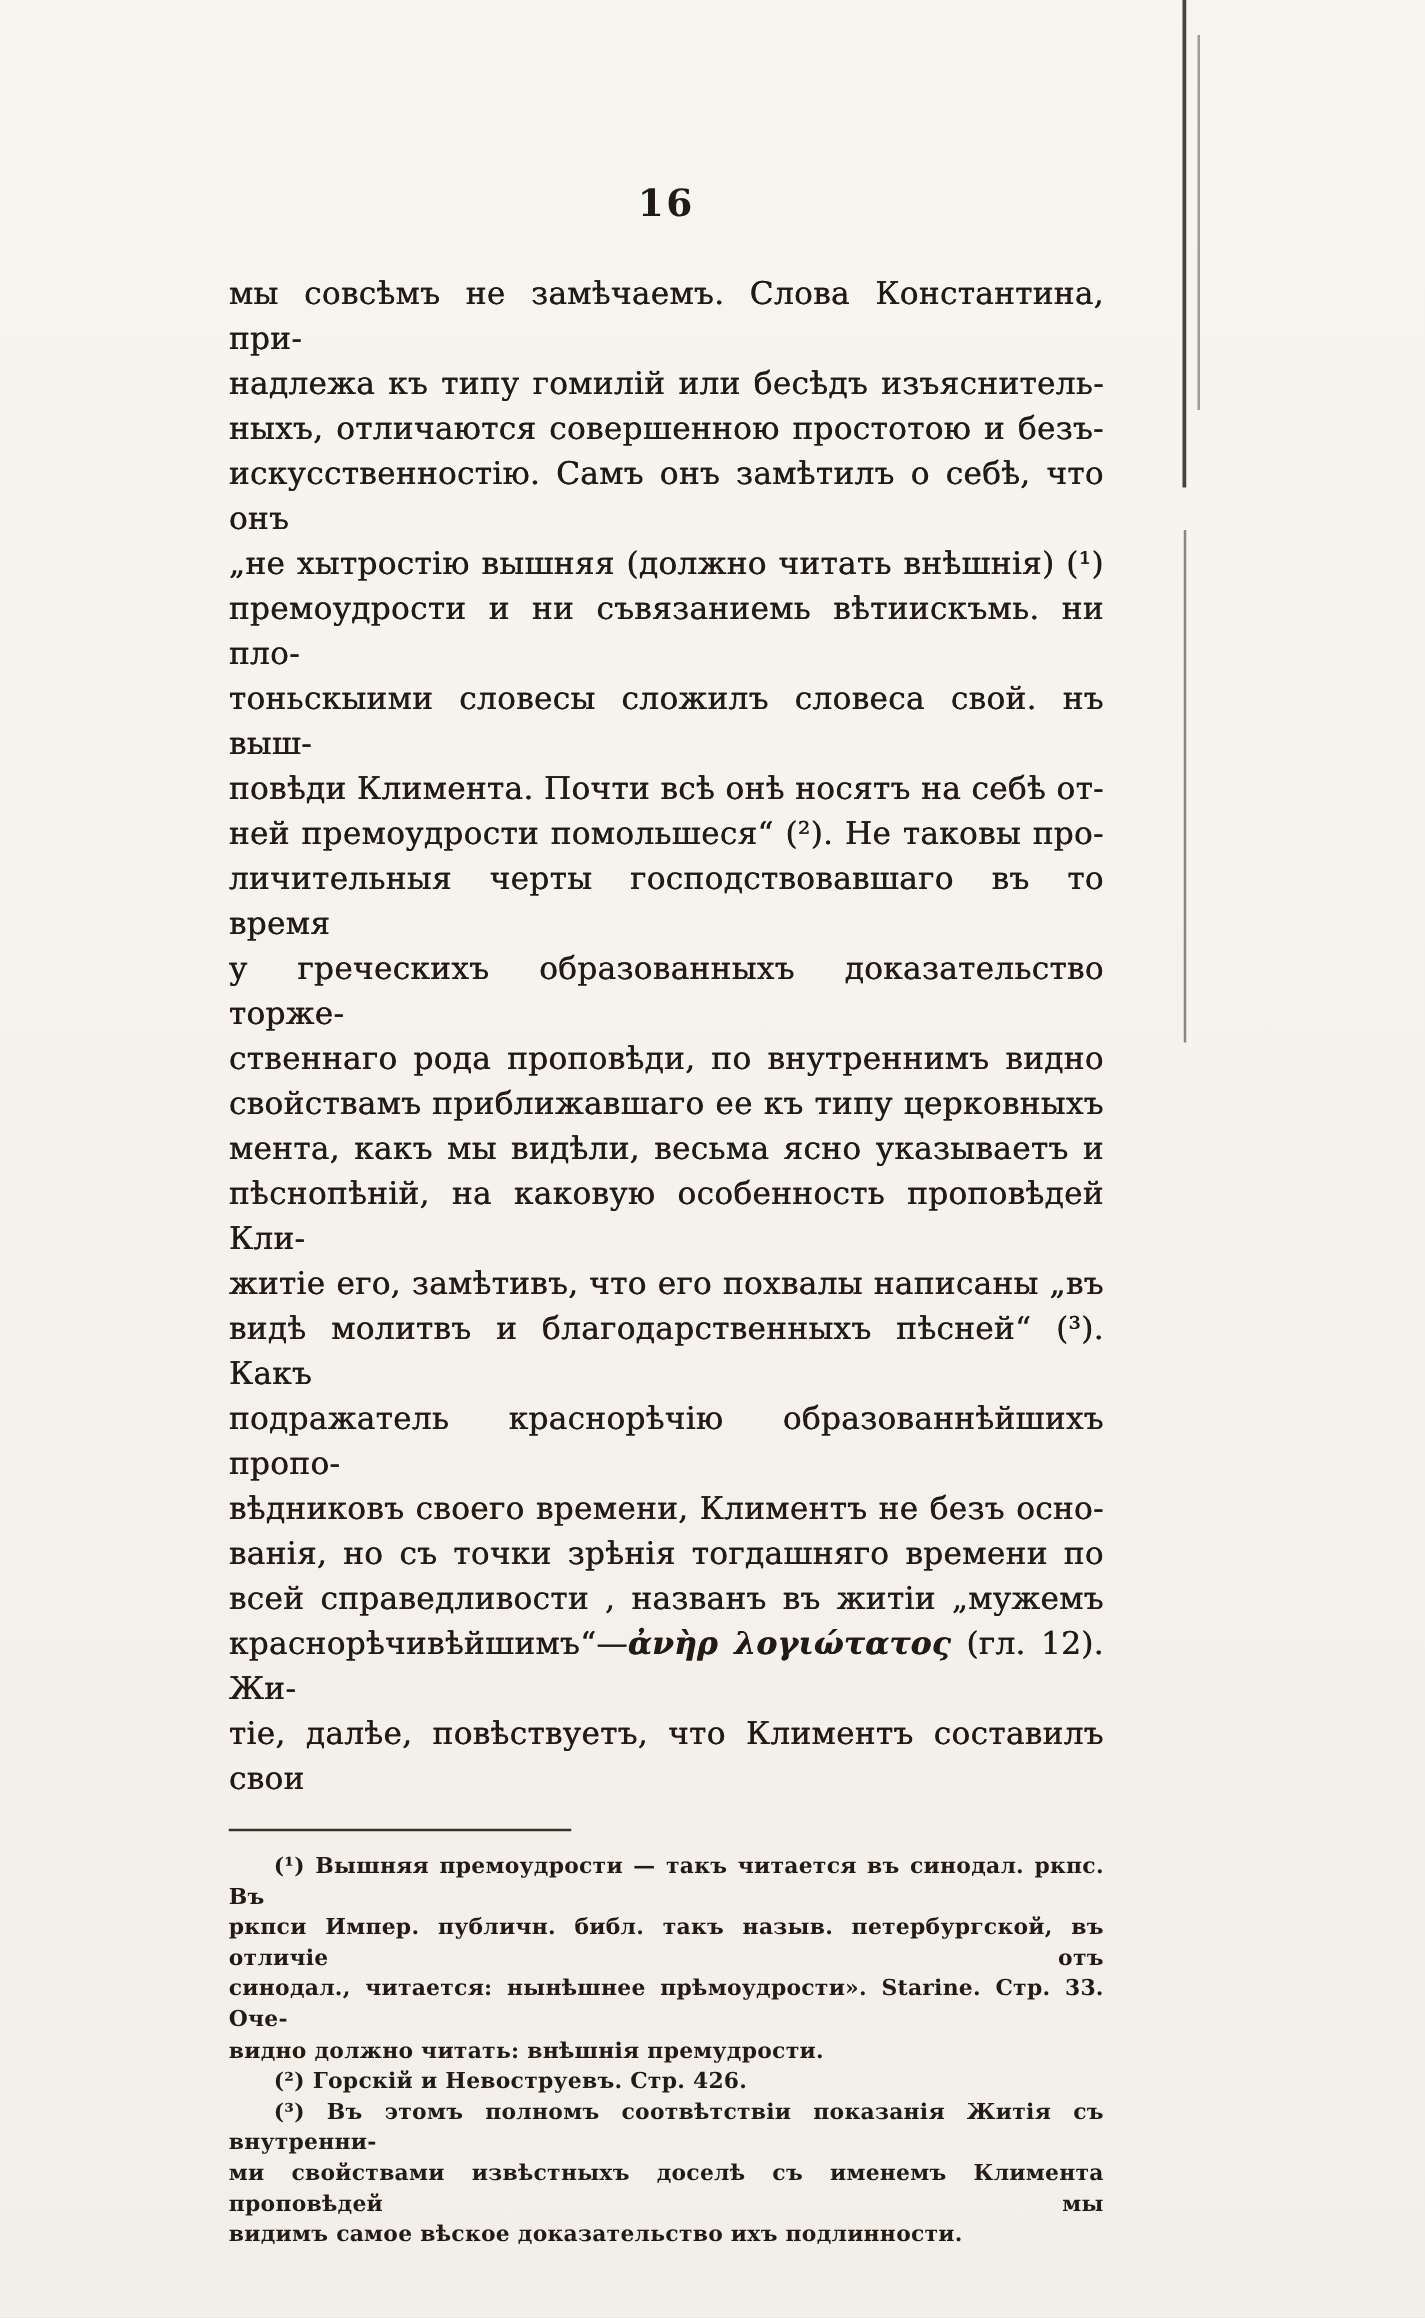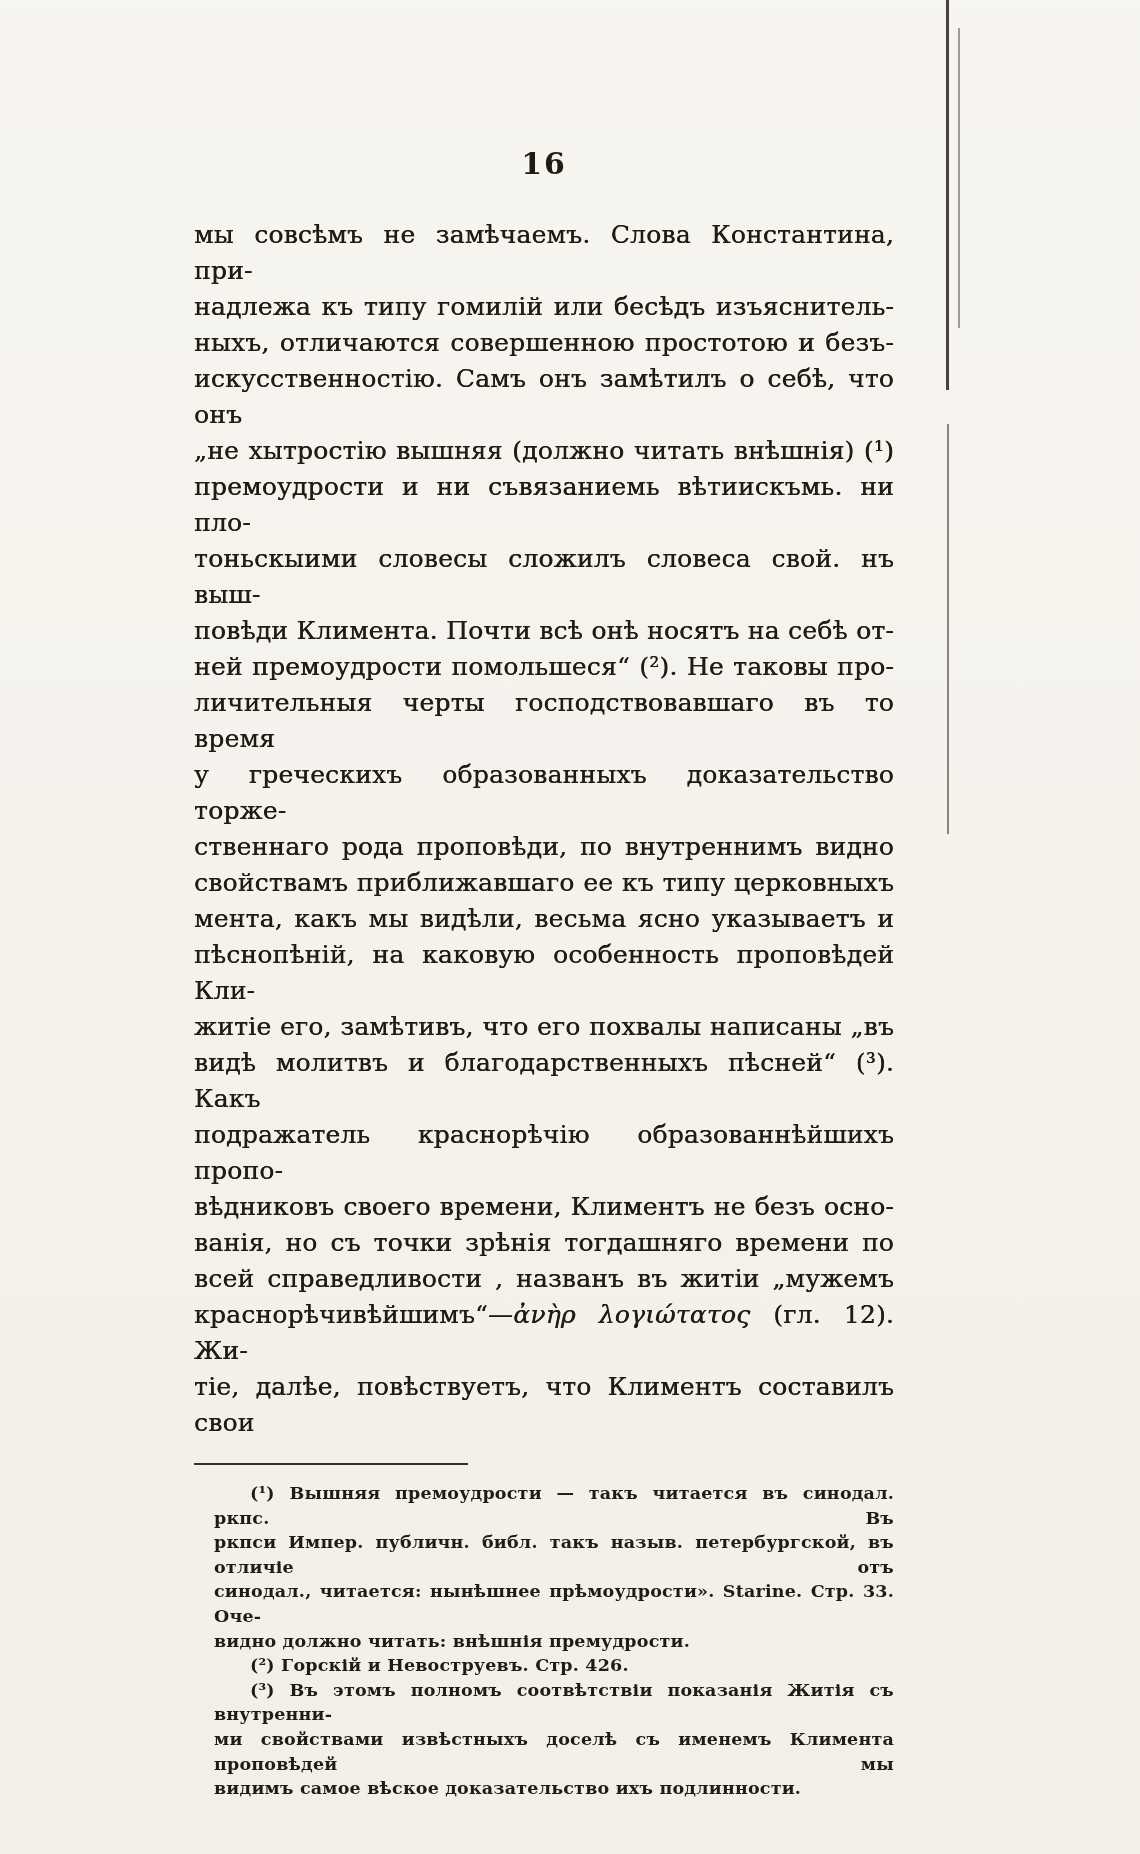--- a/index.html
+++ b/index.html
@@ -7,58 +7,58 @@
     position:relative;
     width:1140px;height:1854px;
     margin:0 auto;
     background:linear-gradient(180deg,#f7f5f0 0%,#f5f2ec 55%,#f2efe8 100%);
     font-family:"DejaVu Serif", serif;
     color:#221b14;
     overflow:hidden;
   }
   .content{
     position:absolute;
-    left:194px;top:146px;width:700px;
+    left:183px;top:146px;width:700px;
   }
   .page-number{
     text-align:center;
     font-size:30px;
     font-weight:700;
     letter-spacing:2px;
     margin-bottom:36px;
   }
   .main-text{
     font-size:25px;
     line-height:36px;
     letter-spacing:0.2px;
     text-shadow:0.35px 0 0 currentColor;
   }
   .line{
     text-align:justify;
     text-align-last:justify;
   }
   .greek{
     font-style:italic;
+    font-weight:bold;
   }
   .separator{
     width:274px;
     border:none;
     border-top:2px solid #393026;
     margin:22px 0 16px 0;
   }
   .footnotes{
     font-size:17.5px;
     line-height:24.6px;
     font-weight:700;
     letter-spacing:0.2px;
   }
   .fn-line{
     text-align:justify;
     text-align-last:justify;
-    margin-left:20px;
   }
   .fn-line.left{
     text-align-last:left;
   }
   .fn-line.indent{
     text-indent:36px;
   }
   .artifact{
     position:absolute;
     background:#1c1712;

